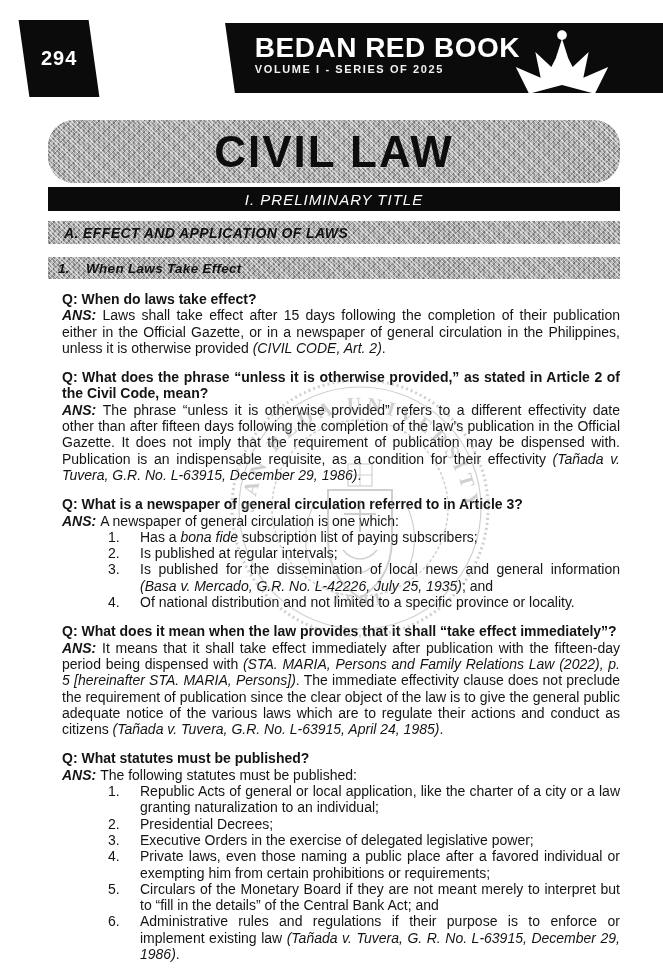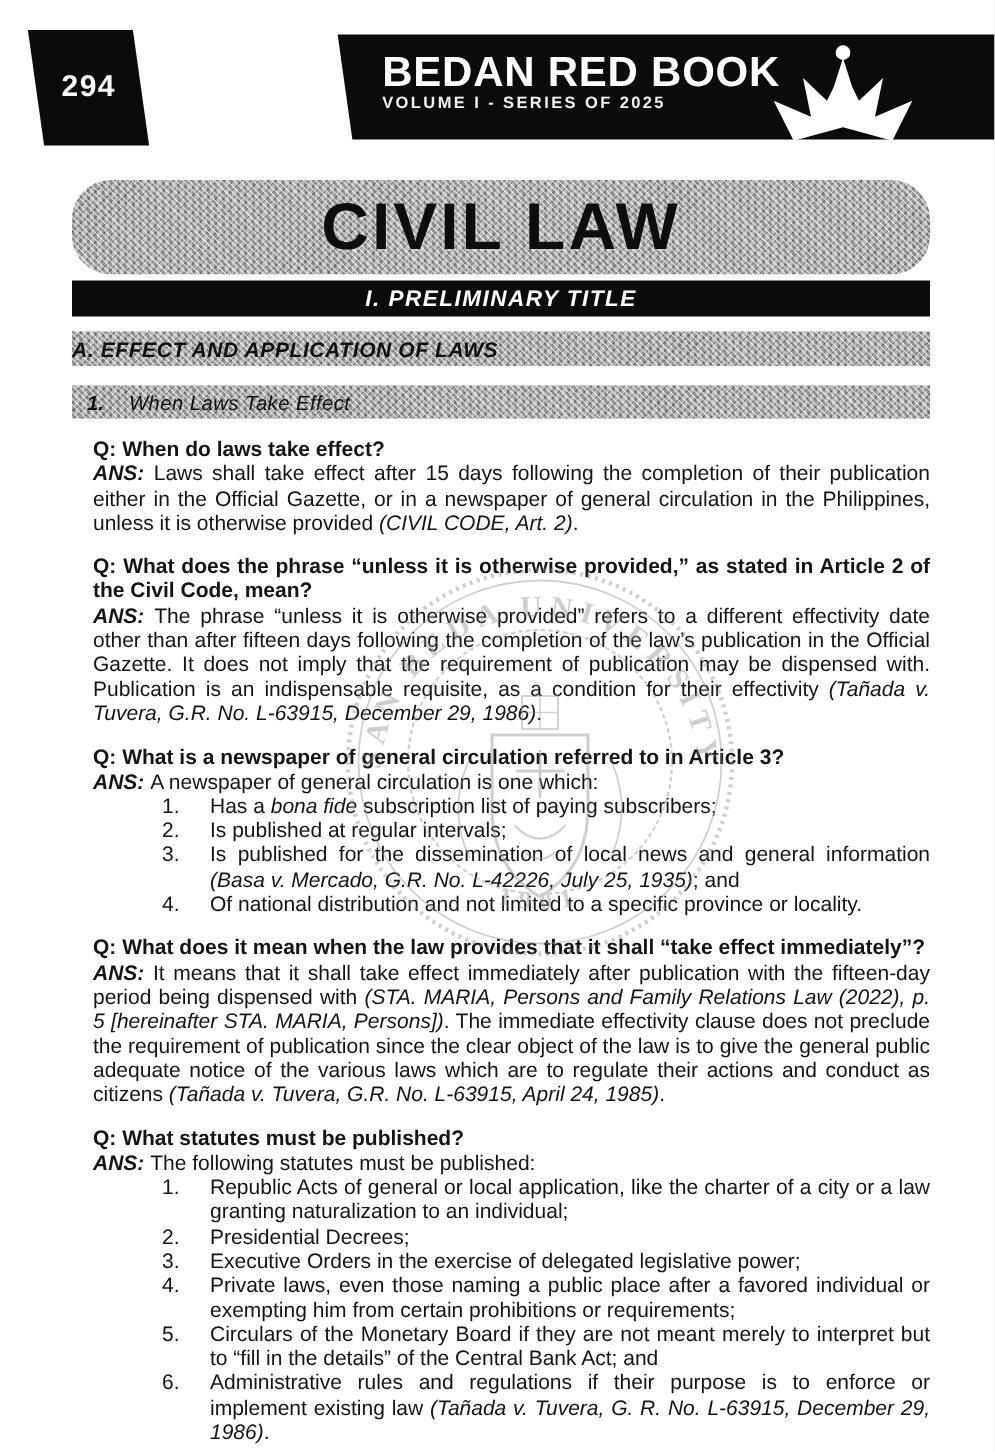--- a/index.html
+++ b/index.html
@@ -22,30 +22,30 @@
        background-image:
          repeating-linear-gradient(45deg, rgba(255,255,255,.55) 0 1px, transparent 1px 3px),
          repeating-linear-gradient(135deg, rgba(30,30,30,.33) 0 1px, transparent 1px 4px),
          repeating-linear-gradient(90deg, rgba(0,0,0,.14) 0 2px, rgba(255,255,255,.14) 2px 5px);}
   .chapter-banner{position:absolute;left:48px;top:120px;width:572px;height:63px;
                   display:flex;align-items:center;justify-content:center;border-radius:26px;}
   .chapter-banner span{font-weight:900;font-size:44px;letter-spacing:2px;color:#0d0d0d;
                        text-shadow:1px 1px 0 rgba(255,255,255,.25);}
   .part-bar{position:absolute;left:48px;top:187px;width:572px;height:24px;background:#0b0b0b;
             display:flex;align-items:center;justify-content:center;}
-  .part-bar span{color:#fff;font-weight:bold;font-style:italic;font-size:15px;letter-spacing:1px;}
+  .part-bar span{color:#fff;font-weight:normal;font-style:italic;font-size:15px;letter-spacing:1px;}
   .section-bar{position:absolute;left:48px;top:221px;width:572px;height:23px;
                display:flex;align-items:center;}
   .section-bar span{font-weight:bold;font-style:italic;font-size:14px;color:#101010;
-                    padding-left:0;letter-spacing:.4px;}
+                    padding-left:16px;letter-spacing:.4px;}
   .subsection-bar{position:absolute;left:48px;top:257px;width:572px;height:22px;
                   display:flex;align-items:center;}
   .subsection-bar .num{font-weight:bold;font-style:italic;font-size:13.5px;color:#101010;
                        margin-left:10px;width:28px;}
-  .subsection-bar .ttl{font-weight:normal;font-style:italic;font-size:13.5px;color:#101010;letter-spacing:.3px;}
+  .subsection-bar .ttl{font-weight:bold;font-style:italic;font-size:13.5px;color:#101010;letter-spacing:.3px;}
 
   
   .content{position:absolute;left:62px;top:291px;width:558px;z-index:1;
            font-size:14px;line-height:16.3px;}
   .qa-block{margin-bottom:13px;}
   .q-line{margin:0;font-weight:bold;text-align:justify;}
   .a-line{margin:0;text-align:justify;}
   .it{font-style:italic;}
   .bd{font-weight:bold;font-style:italic;}
   .list{margin:0;}

